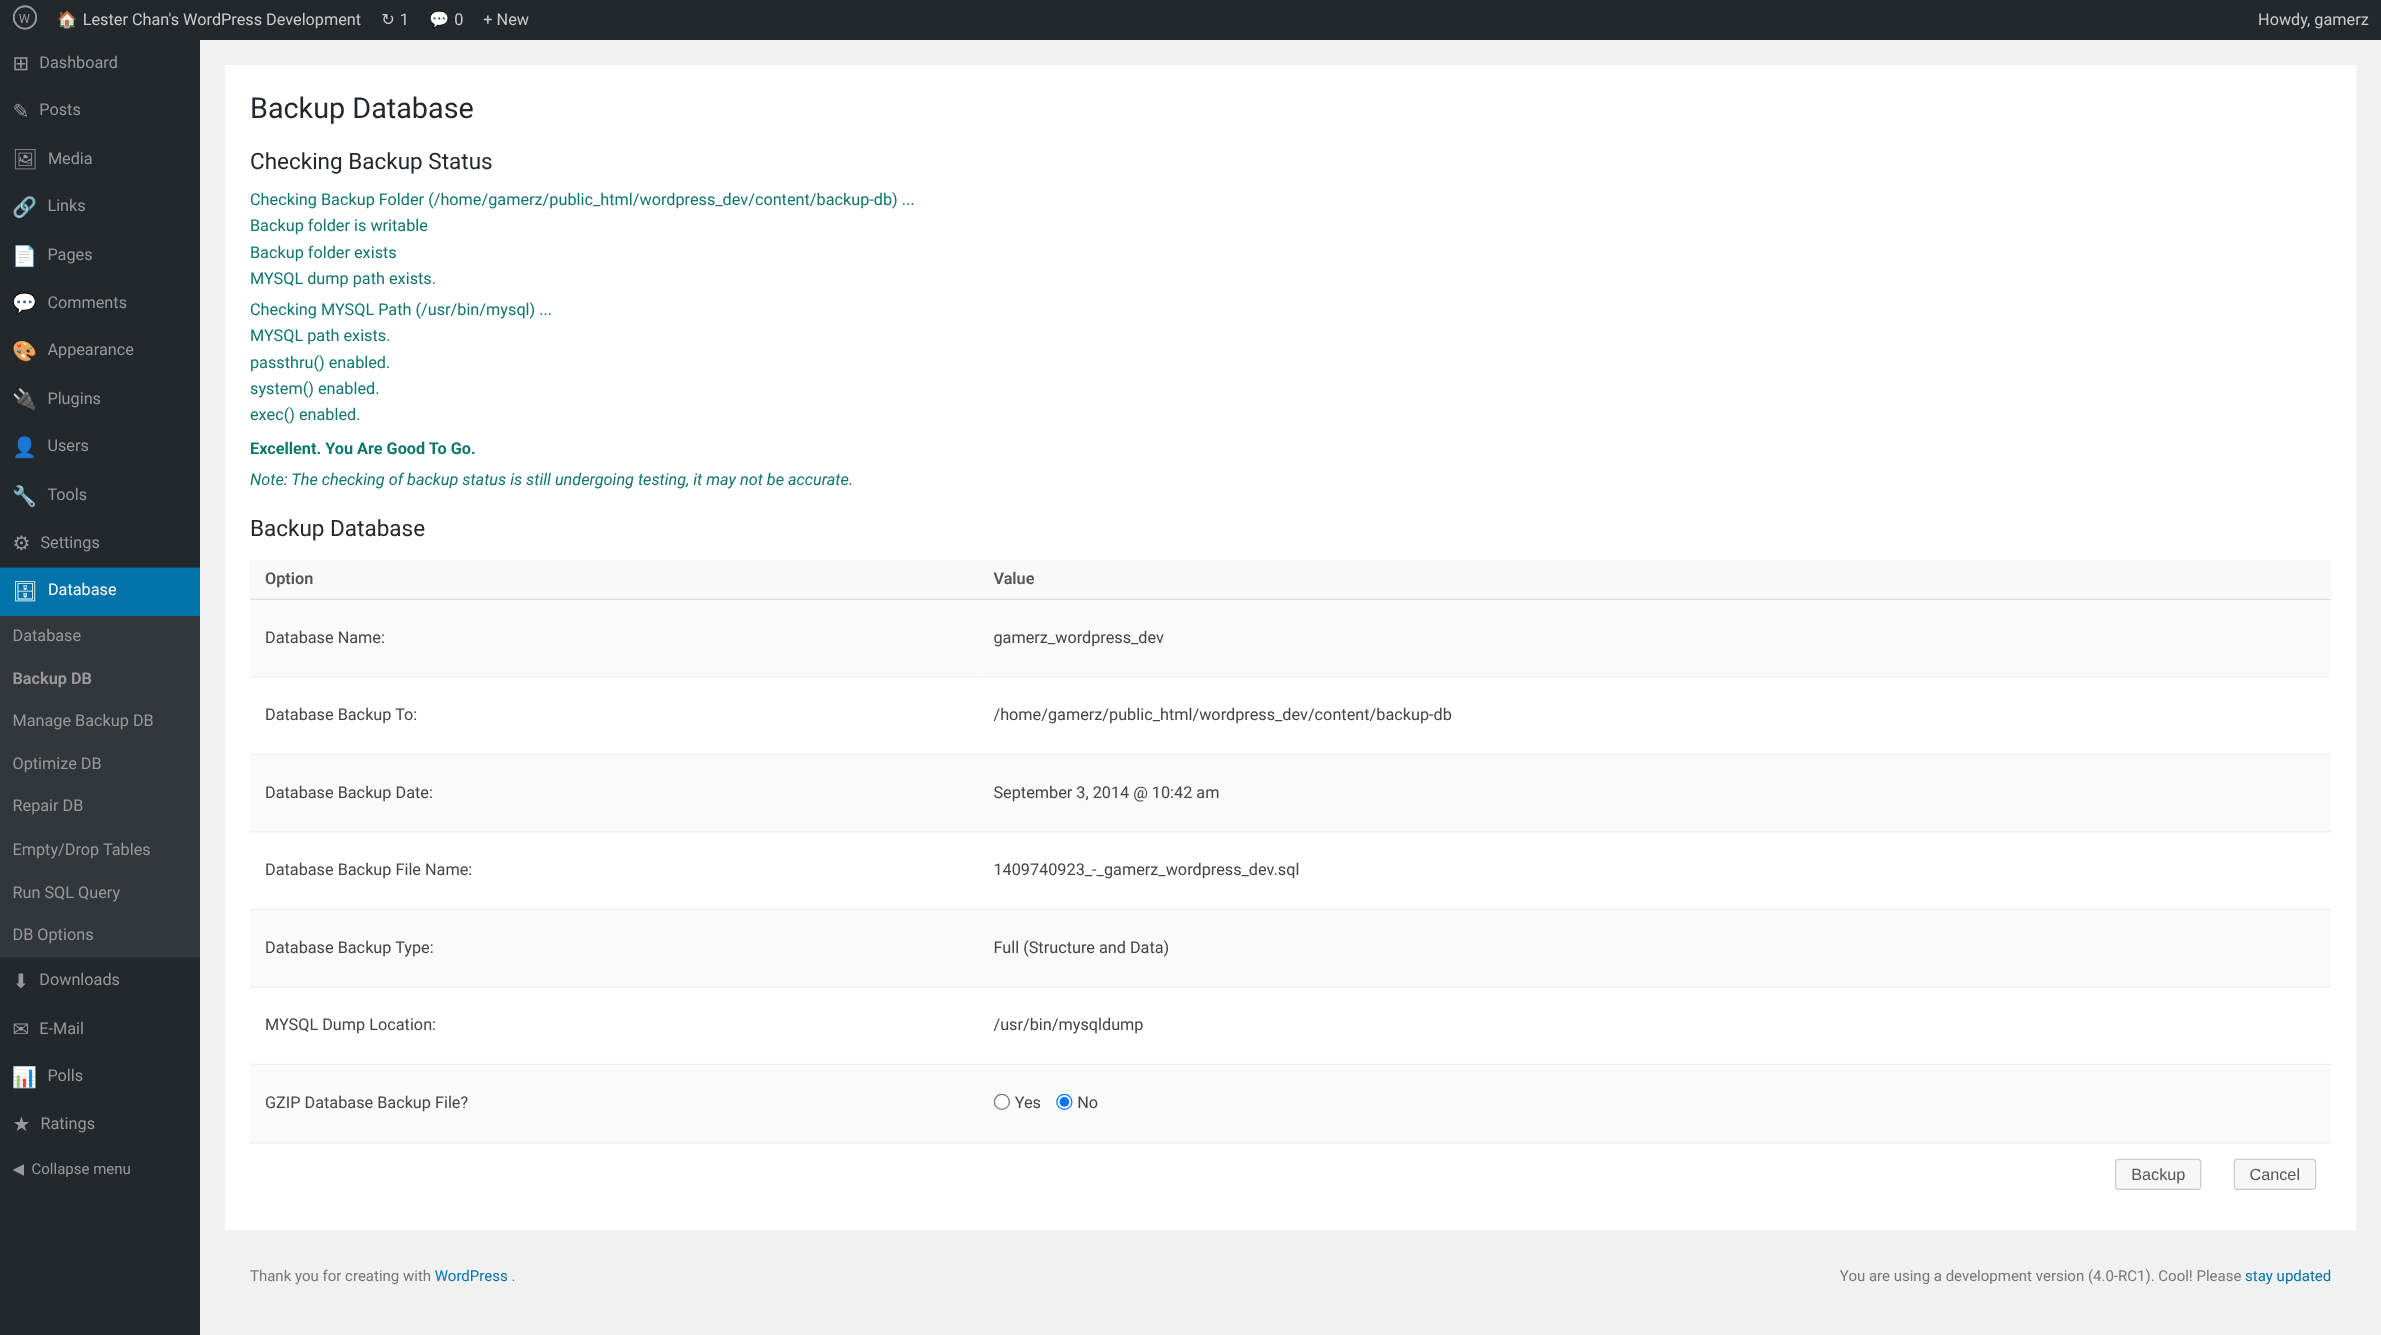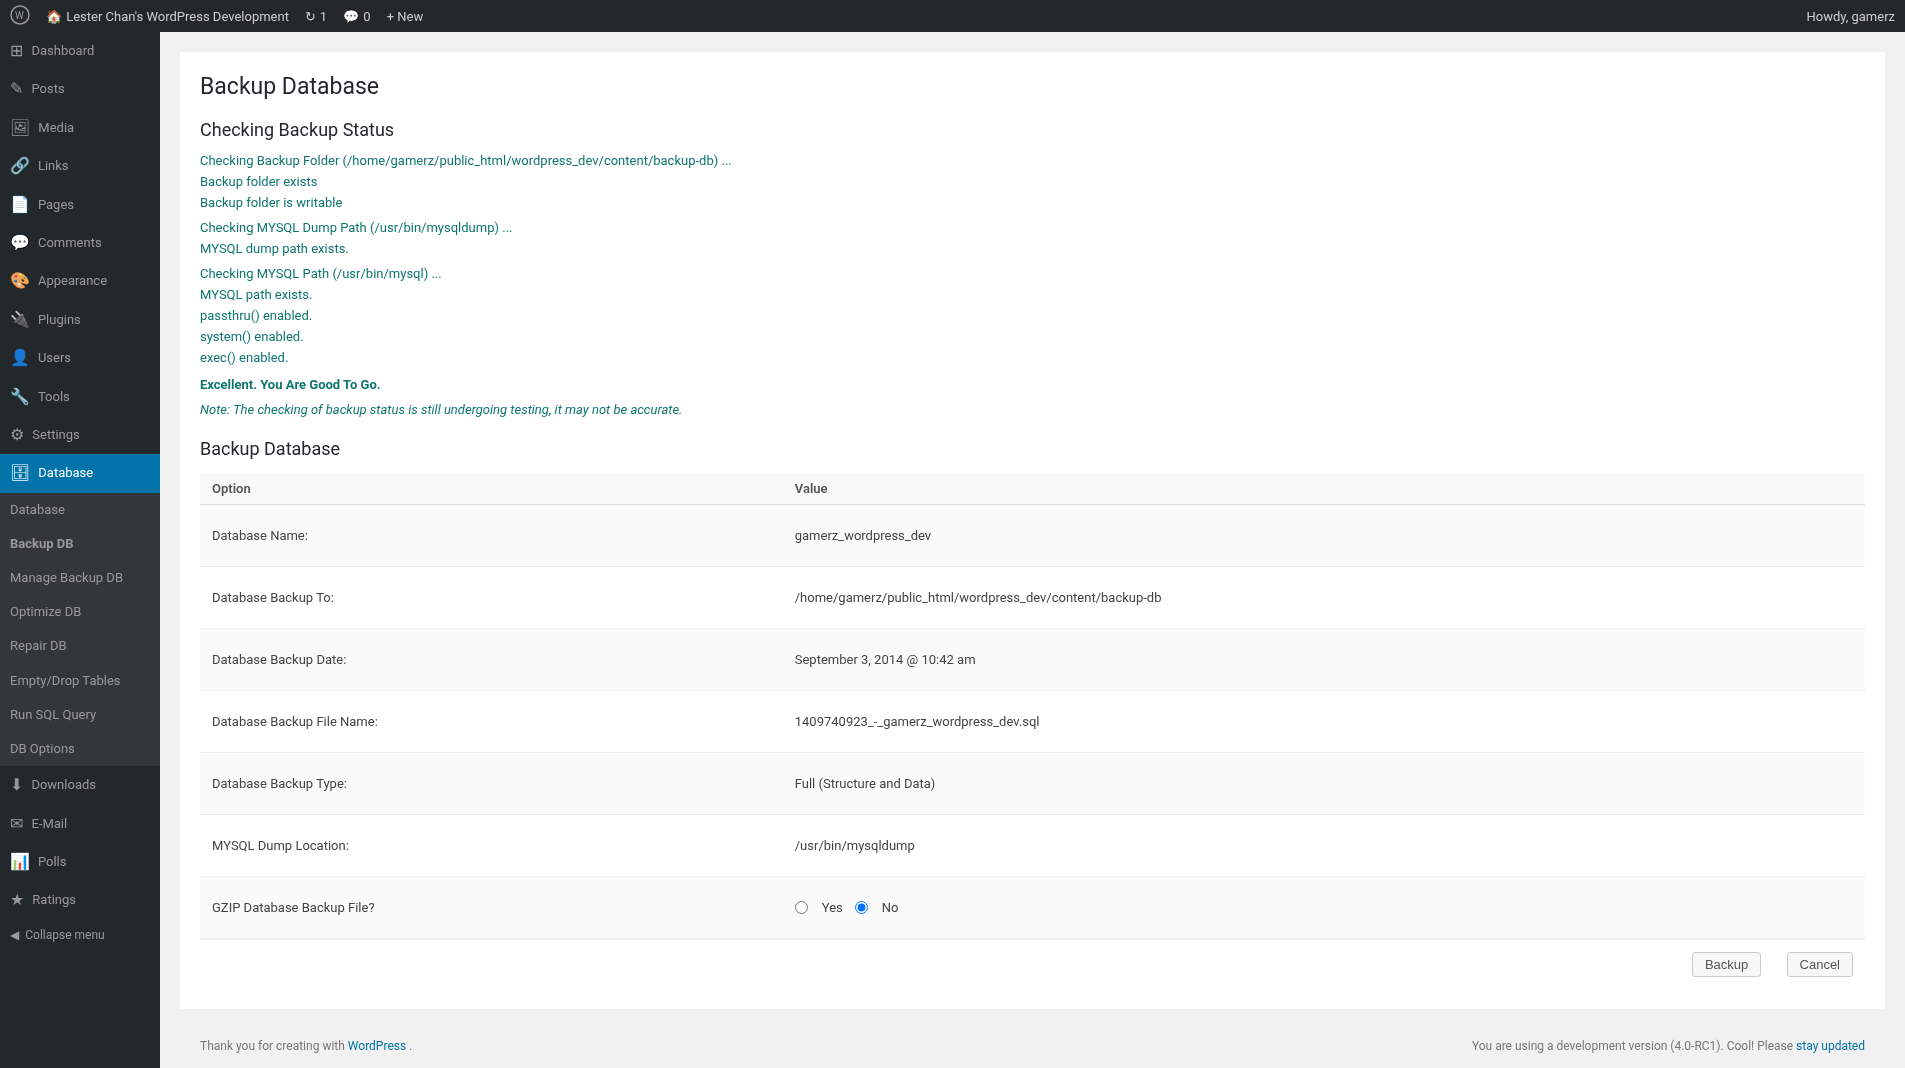--- a/index.html
+++ b/index.html
@@ -116,21 +116,21 @@
     .backup-table tbody td {
       padding: 23px 12px;
       font-size: 13px;
       color: #444;
       vertical-align: middle;
     }
     .col-option { width: 35%; }
     .col-value { width: 65%; }
 
     .radio-group { display: flex; align-items: center; gap: 12px; }
-    .radio-group label { display: flex; align-items: center; gap: 14px; cursor: pointer; }
+    .radio-group label { display: flex; align-items: flex-start; gap: 4px; cursor: pointer; }
 
     .button-row { padding: 12px; text-align: right; background: #fff; border-top: 1px solid #eee; }
     .btn {
       padding: 4px 12px;
       font-size: 13px;
       cursor: pointer;
       border-radius: 3px;
       border: 1px solid;
       margin-left: 22px;
     }
@@ -340,24 +340,23 @@
   </div>
 
   <div id="wpcontent">
     <div class="wrap">
       <h1 class="page-title">Backup Database</h1>
 
       <div class="status-section">
         <h2 class="section-title">Checking Backup Status</h2>
 
         <p>Checking Backup Folder (/home/gamerz/public_html/wordpress_dev/content/backup-db) ...</p>
+        <p class="status-green">Backup folder is writable</p>
         <p class="status-green">Backup folder exists</p>
-        <p class="status-green">Backup folder is writable</p>
-
-        <p style="margin-top:10px;">Checking MYSQL Dump Path (/usr/bin/mysqldump) ...</p>
+
         <p class="status-green">MYSQL dump path exists.</p>
 
         <p style="margin-top:10px;">Checking MYSQL Path (/usr/bin/mysql) ...</p>
         <p class="status-green">MYSQL path exists.</p>
 
         <p class="status-green">passthru() enabled.</p>
         <p class="status-green">system() enabled.</p>
         <p class="status-green">exec() enabled.</p>
 
         <p class="status-excellent" style="margin-top:12px;">Excellent. You Are Good To Go.</p>

